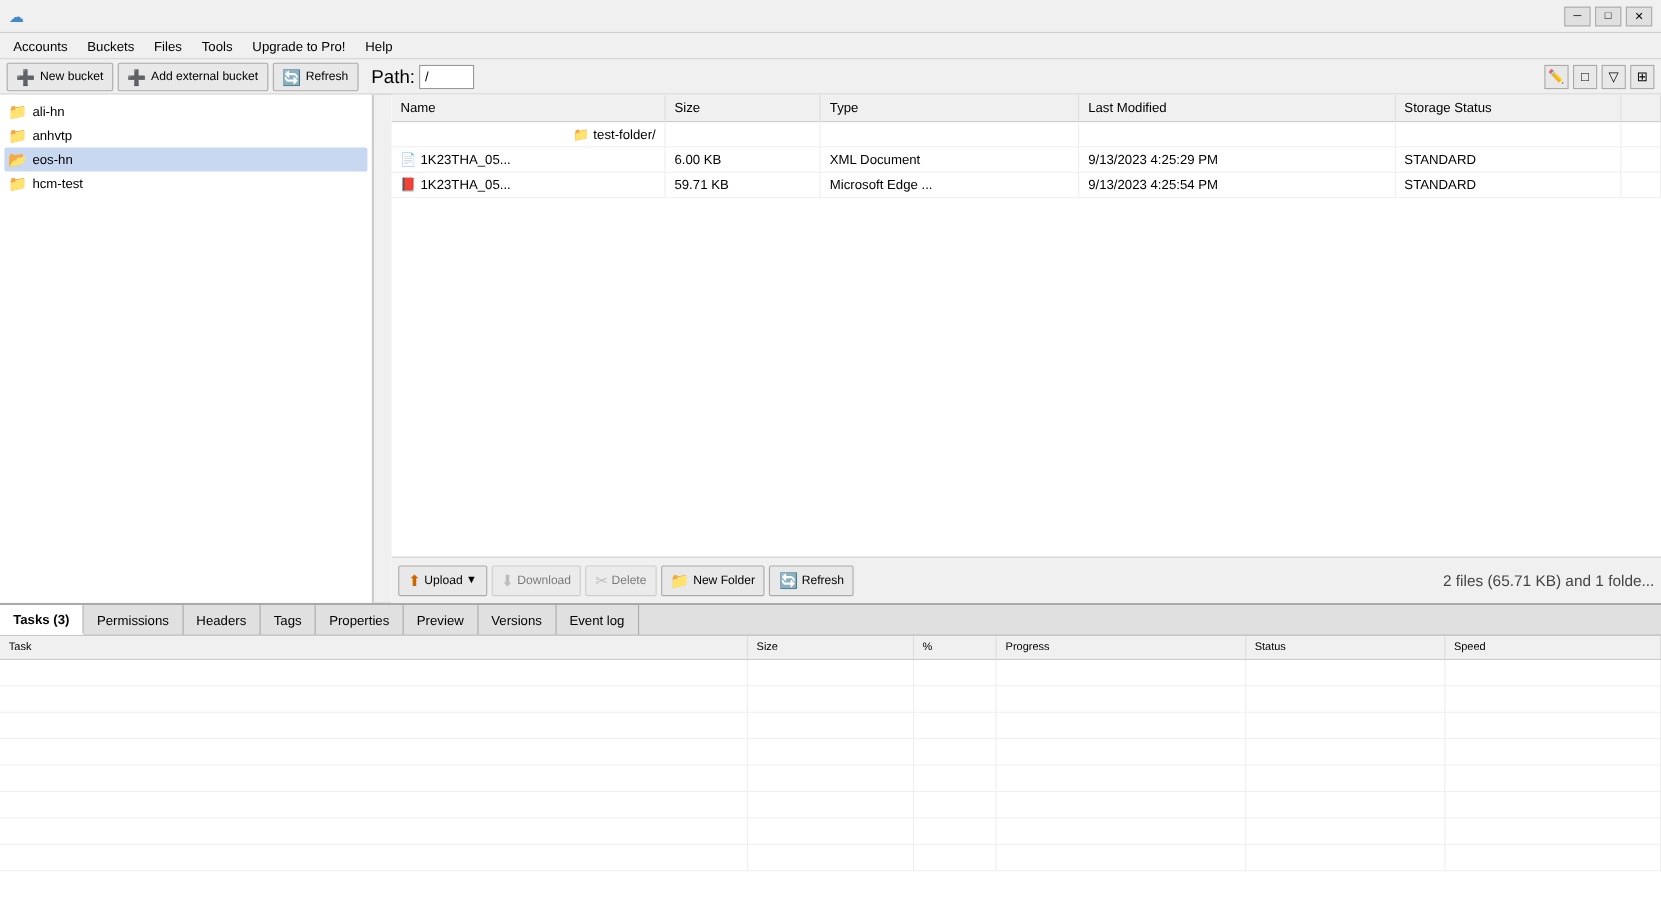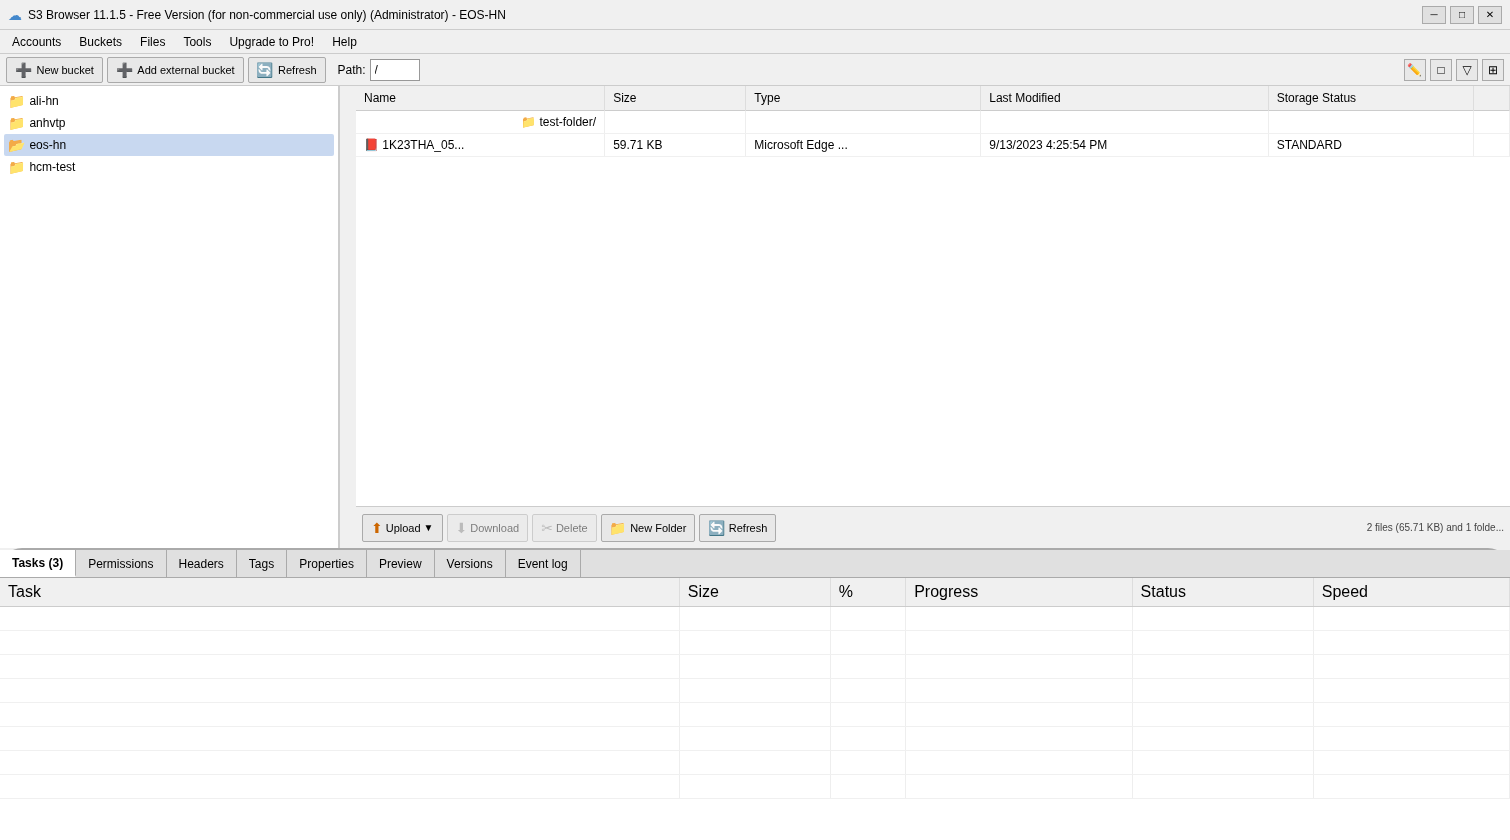--- a/index.html
+++ b/index.html
@@ -42,21 +42,21 @@
       padding: 2px 6px;
       gap: 4px;
     }
     .toolbar-btn {
       display: flex; align-items: center; gap: 4px;
       padding: 3px 8px; border: 1px solid #aaa; background: #e8e8e8;
       cursor: pointer; font-size: 11px; height: 26px;
       border-radius: 2px;
     }
     .toolbar-icon { font-size: 14px; }
-    .path-label { font-size: 12px; margin-left: 8px; }
+    .path-label { font-size: 17px; margin-left: 8px; }
     .path-input {
       border: 1px solid #999; padding: 2px 4px; font-size: 12px;
       width: 50px; height: 22px; background: white;
     }
     .toolbar-right { margin-left: auto; display: flex; gap: 4px; }
     .toolbar-icon-btn { width: 22px; height: 22px; border: 1px solid #aaa; background: #e8e8e8; cursor: pointer; display: flex; align-items: center; justify-content: center; font-size: 12px; }
 
     
     #main-content {
       display: flex;
@@ -114,69 +114,67 @@
       padding: 4px 6px;
       gap: 4px;
       height: 42px;
     }
     .file-action-btn {
       display: flex; align-items: center; gap: 3px;
       padding: 3px 8px; border: 1px solid #aaa; background: #e8e8e8;
       cursor: pointer; font-size: 11px; height: 28px; border-radius: 2px;
     }
     .file-action-btn.disabled { opacity: 0.5; cursor: default; }
-    .file-count { margin-left: auto; font-size: 10px; color: #444; }
+    .file-count { margin-left: auto; font-size: 14px; color: #444; }
 
     
     #bottom-section {
       height: 292px;
       border-top: 2px solid #aaa;
       display: flex;
       flex-direction: column;
-      border-radius: 22px;
     }
     #bottom-tabs {
       display: flex;
       background: #e0e0e0;
       border-bottom: 1px solid #aaa;
       height: 28px;
     }
     .bottom-tab {
       padding: 4px 12px; cursor: pointer; font-size: 12px;
       border-right: 1px solid #aaa; display: flex; align-items: center;
     }
     .bottom-tab.active { background: white; border-bottom: 2px solid white; font-weight: bold; }
 
     #tasks-panel {
       flex: 1;
       background: white;
       overflow-y: auto;
     }
-    #tasks-table { width: 100%; border-collapse: collapse; font-size: 16px; }
+    #tasks-table { width: 100%; border-collapse: collapse; font-size: 10px; }
     #tasks-table th {
       text-align: left; padding: 5px 8px; border-right: 1px solid #ddd;
       font-weight: normal; background: #f0f0f0; border-bottom: 1px solid #ccc;
     }
     #tasks-table td { padding: 4px 8px; border-right: 1px solid #eee; border-bottom: 1px solid #f0f0f0; }
     .tasks-row { height: 24px; }
 
     
     .icon-new-bucket { color: #4488cc; }
     .icon-add-ext { color: #44aa44; }
     .icon-refresh { color: #44aa44; }
 
     .upload-dropdown { font-size: 10px; }
   </style>
 </head>
 <body>
 
 <div id="title-bar">
   <div id="title-bar-left">
     <span style="color:#4488cc; font-size:14px;">☁</span>
-    <span id="title-text">S3 Browser 11.1.5 - Free Version (for non-commercial use only) (Administrator) - EOS-HN</span>
   </div>
   <div id="title-controls">
     <button class="title-btn">─</button>
     <button class="title-btn">□</button>
     <button class="title-btn">✕</button>
   </div>
 </div>
 
 <div id="menu-bar">
   <span class="menu-item">Accounts</span>
@@ -248,20 +246,31 @@
         <tbody id="file-rows">
         <tr style="cursor: pointer;">
       <td style="white-space:nowrap;text-align:right;">
         <span>📁</span>
         test-folder/
       </td>
       <td></td>
       <td></td>
       <td></td>
       <td></td>
+      <td></td>
+    </tr>
+            <tr style="cursor: pointer;">
+      <td style="white-space:nowrap;">
+        <span>📄</span>
+        1K23THA_05...
+      </td>
+      <td>6.00 KB</td>
+      <td>XML Document</td>
+      <td>9/13/2023 4:25:29 PM</td>
+      <td>STANDARD</td>
       <td></td>
     </tr>
             <tr style="cursor: pointer;">
       <td style="white-space:nowrap;">
         <span>📕</span>
         1K23THA_05...
       </td>
       <td>59.71 KB</td>
       <td>Microsoft Edge ...</td>
       <td>9/13/2023 4:25:54 PM</td>

